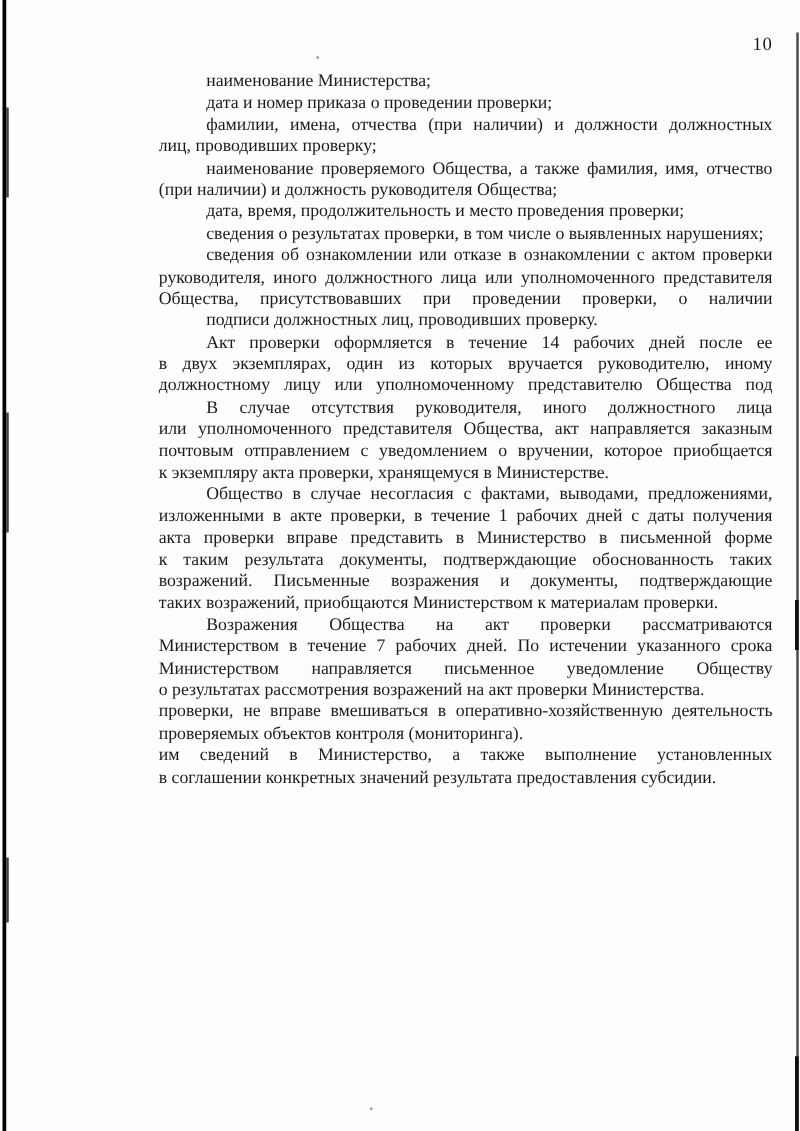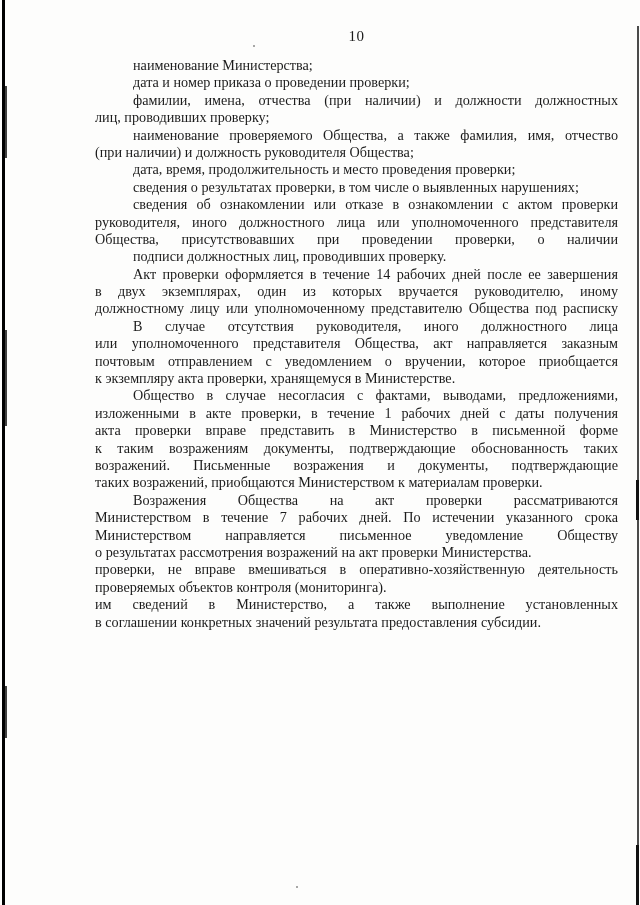--- a/index.html
+++ b/index.html
@@ -23,28 +23,28 @@
   .edge-right{position:absolute;left:637px;top:26px;width:2px;height:879px;background:#2a2a2a;opacity:.85;}
   .edge-right-blob{position:absolute;left:636px;width:3px;background:#111;}
   .rblob1{top:480px;height:40px;}
   .rblob2{top:845px;height:60px;}
   .speck{position:absolute;background:#8a8a8a;border-radius:50%;}
   .speck1{left:253px;top:45px;width:2px;height:2px;}
   .speck2{left:296px;top:886px;width:2px;height:2px;}
   
   .page-number{
     position:absolute;top:28px;left:95px;width:523px;
-    text-align:center;font-size:15px;letter-spacing:.5px;
+    text-align:right;font-size:15px;letter-spacing:.5px;
   }
   
   .text-block{
     position:absolute;top:57px;left:95px;width:523px;
     font-size:14.2px;line-height:17.4px;
   }
-  .line{height:17.4px;overflow:hidden;text-align:left;}
+  .line{height:17.4px;overflow:hidden;text-align:left;margin-left:32px;}
   .line.justify{text-align:justify;text-align-last:justify;}
   .line.indent{padding-left:38px;}
 </style>
 </head>
 <body>
 
 <div class="page">
   <div class="edge-left"></div>
   <div class="edge-left-blob blob1"></div>
   <div class="edge-left-blob blob2"></div>
@@ -73,21 +73,21 @@
       <div class="line indent justify">Акт проверки оформляется в течение 14 рабочих дней после ее завершения</div>
       <div class="line justify">в двух экземплярах, один из которых вручается руководителю, иному</div>
       <div class="line justify">должностному лицу или уполномоченному представителю Общества под расписку</div>
       <div class="line indent justify">В случае отсутствия руководителя, иного должностного лица</div>
       <div class="line justify">или уполномоченного представителя Общества, акт направляется заказным</div>
       <div class="line justify">почтовым отправлением с уведомлением о вручении, которое приобщается</div>
       <div class="line">к экземпляру акта проверки, хранящемуся в Министерстве.</div>
       <div class="line indent justify">Общество в случае несогласия с фактами, выводами, предложениями,</div>
       <div class="line justify">изложенными в акте проверки, в течение 1 рабочих дней с даты получения</div>
       <div class="line justify">акта проверки вправе представить в Министерство в письменной форме</div>
-      <div class="line justify">к таким возражениям документы, подтверждающие обоснованность таких</div>
+      <div class="line justify">к таким результата документы, подтверждающие обоснованность таких</div>
       <div class="line justify">возражений. Письменные возражения и документы, подтверждающие обоснованность</div>
       <div class="line">таких возражений, приобщаются Министерством к материалам проверки.</div>
       <div class="line indent justify">Возражения Общества на акт проверки рассматриваются</div>
       <div class="line justify">Министерством в течение 7 рабочих дней. По истечении указанного срока</div>
       <div class="line justify">Министерством направляется письменное уведомление Обществу</div>
       <div class="line">о результатах рассмотрения возражений на акт проверки Министерства.</div>
       <div class="line justify">проверки, не вправе вмешиваться в оперативно-хозяйственную деятельность</div>
       <div class="line">проверяемых объектов контроля (мониторинга).</div>
       <div class="line justify">им сведений в Министерство, а также выполнение установленных</div>
       <div class="line">в соглашении конкретных значений результата предоставления субсидии.</div>

